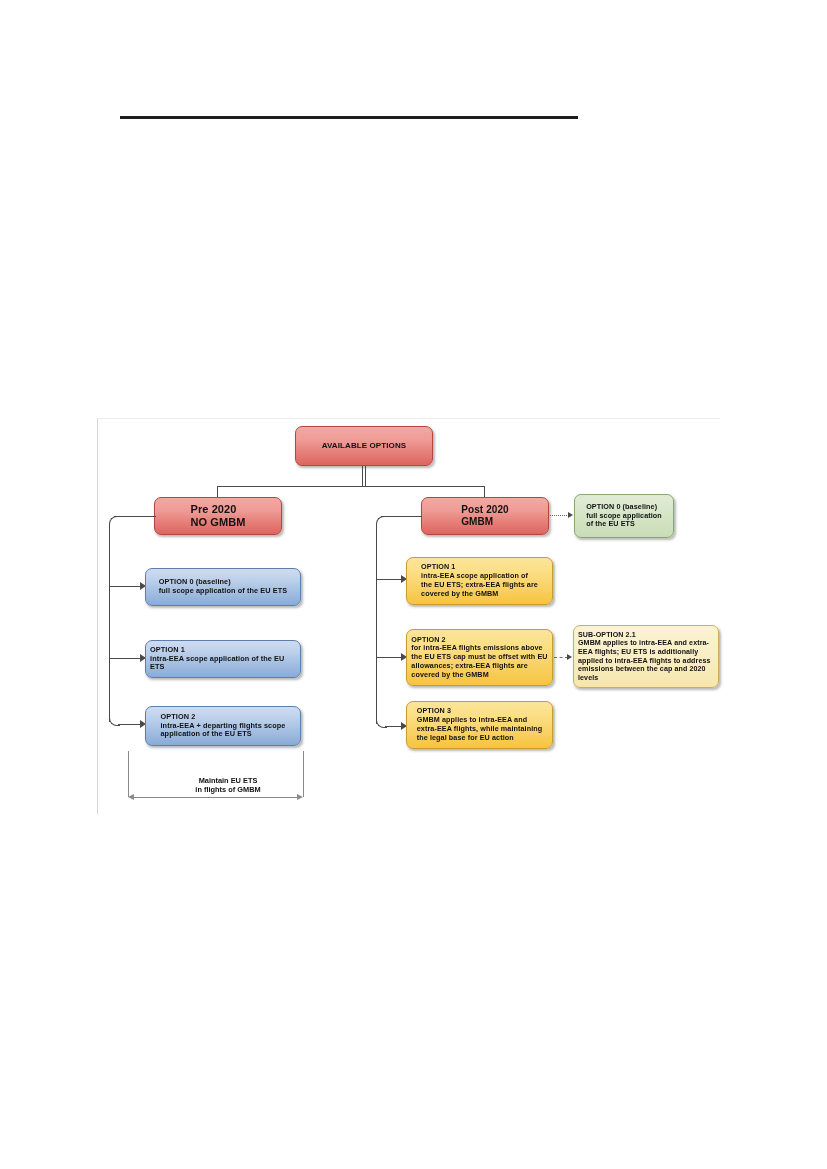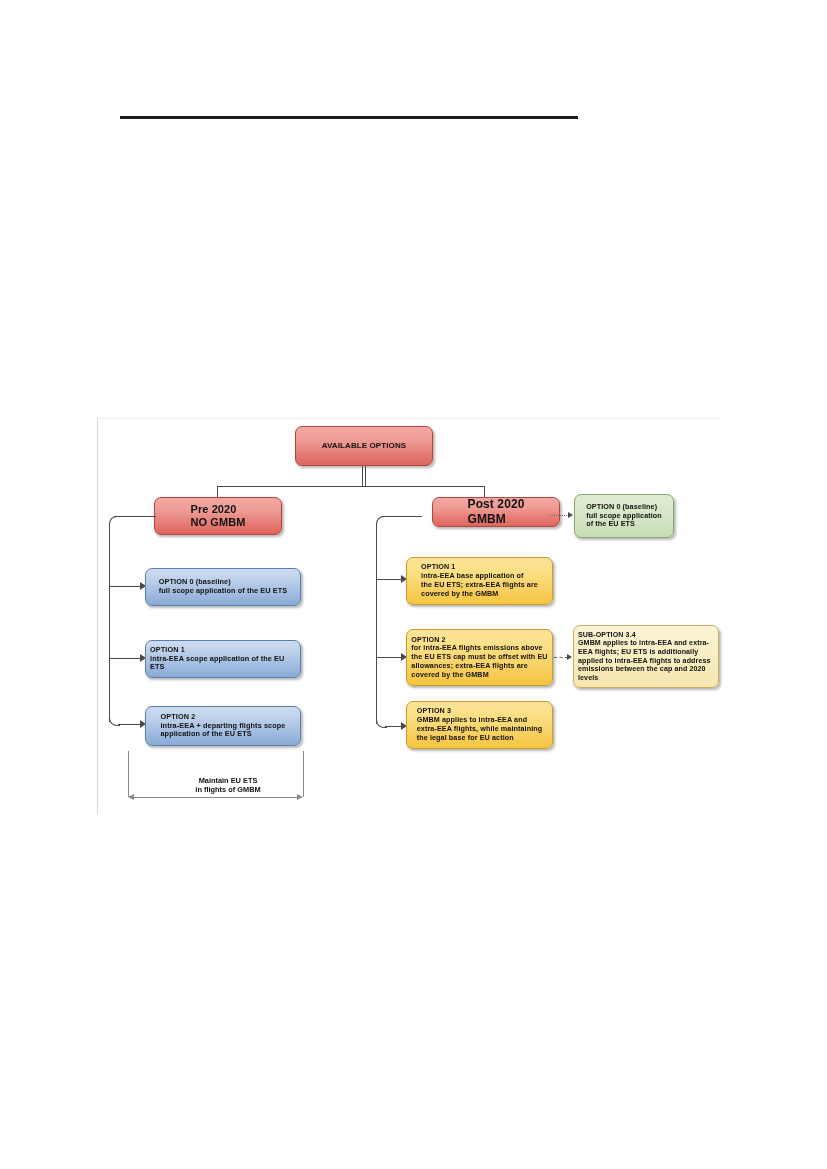--- a/index.html
+++ b/index.html
@@ -176,21 +176,21 @@
       <div class="tick" style="left:175px;top:0px;height:46px;"></div>
       <div class="bar" style="left:6px;top:46px;width:164px;"></div>
       <div class="cap-l" style="left:0px;top:43px;"></div>
       <div class="cap-r" style="left:169px;top:43px;"></div>
       <div class="blabel" style="top:25px;">
         <span>Maintain EU ETS</span>
         <span>in flights of GMBM</span>
       </div>
     </div>
 
-    <div class="node red" id="n-post2020" style="left:334px;top:78px;width:128px;height:30px;font-size:12px;">
+    <div class="node red" id="n-post2020" style="left:323px;top:78px;width:128px;height:38px;font-size:10px;">
       <span class="txt">
         <span>Post 2020</span>
         <span>GMBM</span>
       </span>
     </div>
 
     <div class="dotted" style="left:452px;top:96px;width:19px;"></div>
     <div class="arrow-right-sm" style="left:470px;top:93px;"></div>
 
     <div class="node green" id="n-green" style="left:476px;top:75px;width:100px;height:44px;font-size:7.2px;">
@@ -211,42 +211,42 @@
 
     <div class="ln lnh" style="left:278px;top:238px;width:26px;height:1px;"></div>
     <div class="arrow-right" style="left:303px;top:234px;"></div>
 
     <div class="ln lnh" style="left:287px;top:307px;width:17px;height:1px;"></div>
     <div class="arrow-right" style="left:303px;top:303px;"></div>
 
     <div class="node yellow" id="n-r1" style="left:308px;top:138px;width:147px;height:48px;font-size:7.2px;">
       <span class="txt">
         <span>OPTION 1</span>
-        <span>intra-EEA base application of</span>
+        <span>intra-EEA scope application of</span>
         <span>the EU ETS; extra-EEA flights are</span>
         <span>covered by the GMBM</span>
       </span>
     </div>
 
     <div class="node yellow" id="n-r2" style="left:308px;top:210px;width:147px;height:57px;font-size:7.2px;">
       <span class="txt">
         <span>OPTION 2</span>
         <span>for intra-EEA flights emissions above</span>
         <span>the EU ETS cap must be offset with EU</span>
         <span>allowances; extra-EEA flights are</span>
         <span>covered by the GMBM</span>
       </span>
     </div>
 
     <div class="dotted" style="left:456px;top:238px;width:14px;border-top-style:dashed;"></div>
     <div class="arrow-right-sm" style="left:469px;top:235px;"></div>
 
     <div class="node cream" id="n-sub21" style="left:475px;top:206px;width:146px;height:63px;font-size:7.1px;">
       <span class="txt">
-        <span>SUB-OPTION 3.4</span>
+        <span>SUB-OPTION 2.1</span>
         <span>GMBM applies to intra-EEA and extra-</span>
         <span>EEA flights; EU ETS is additionally</span>
         <span>applied to intra-EEA flights to address</span>
         <span>emissions between the cap and 2020 levels</span>
       </span>
     </div>
 
     <div class="node yellow" id="n-r3" style="left:308px;top:282px;width:147px;height:48px;font-size:7.2px;">
       <span class="txt">
         <span>OPTION 3</span>

